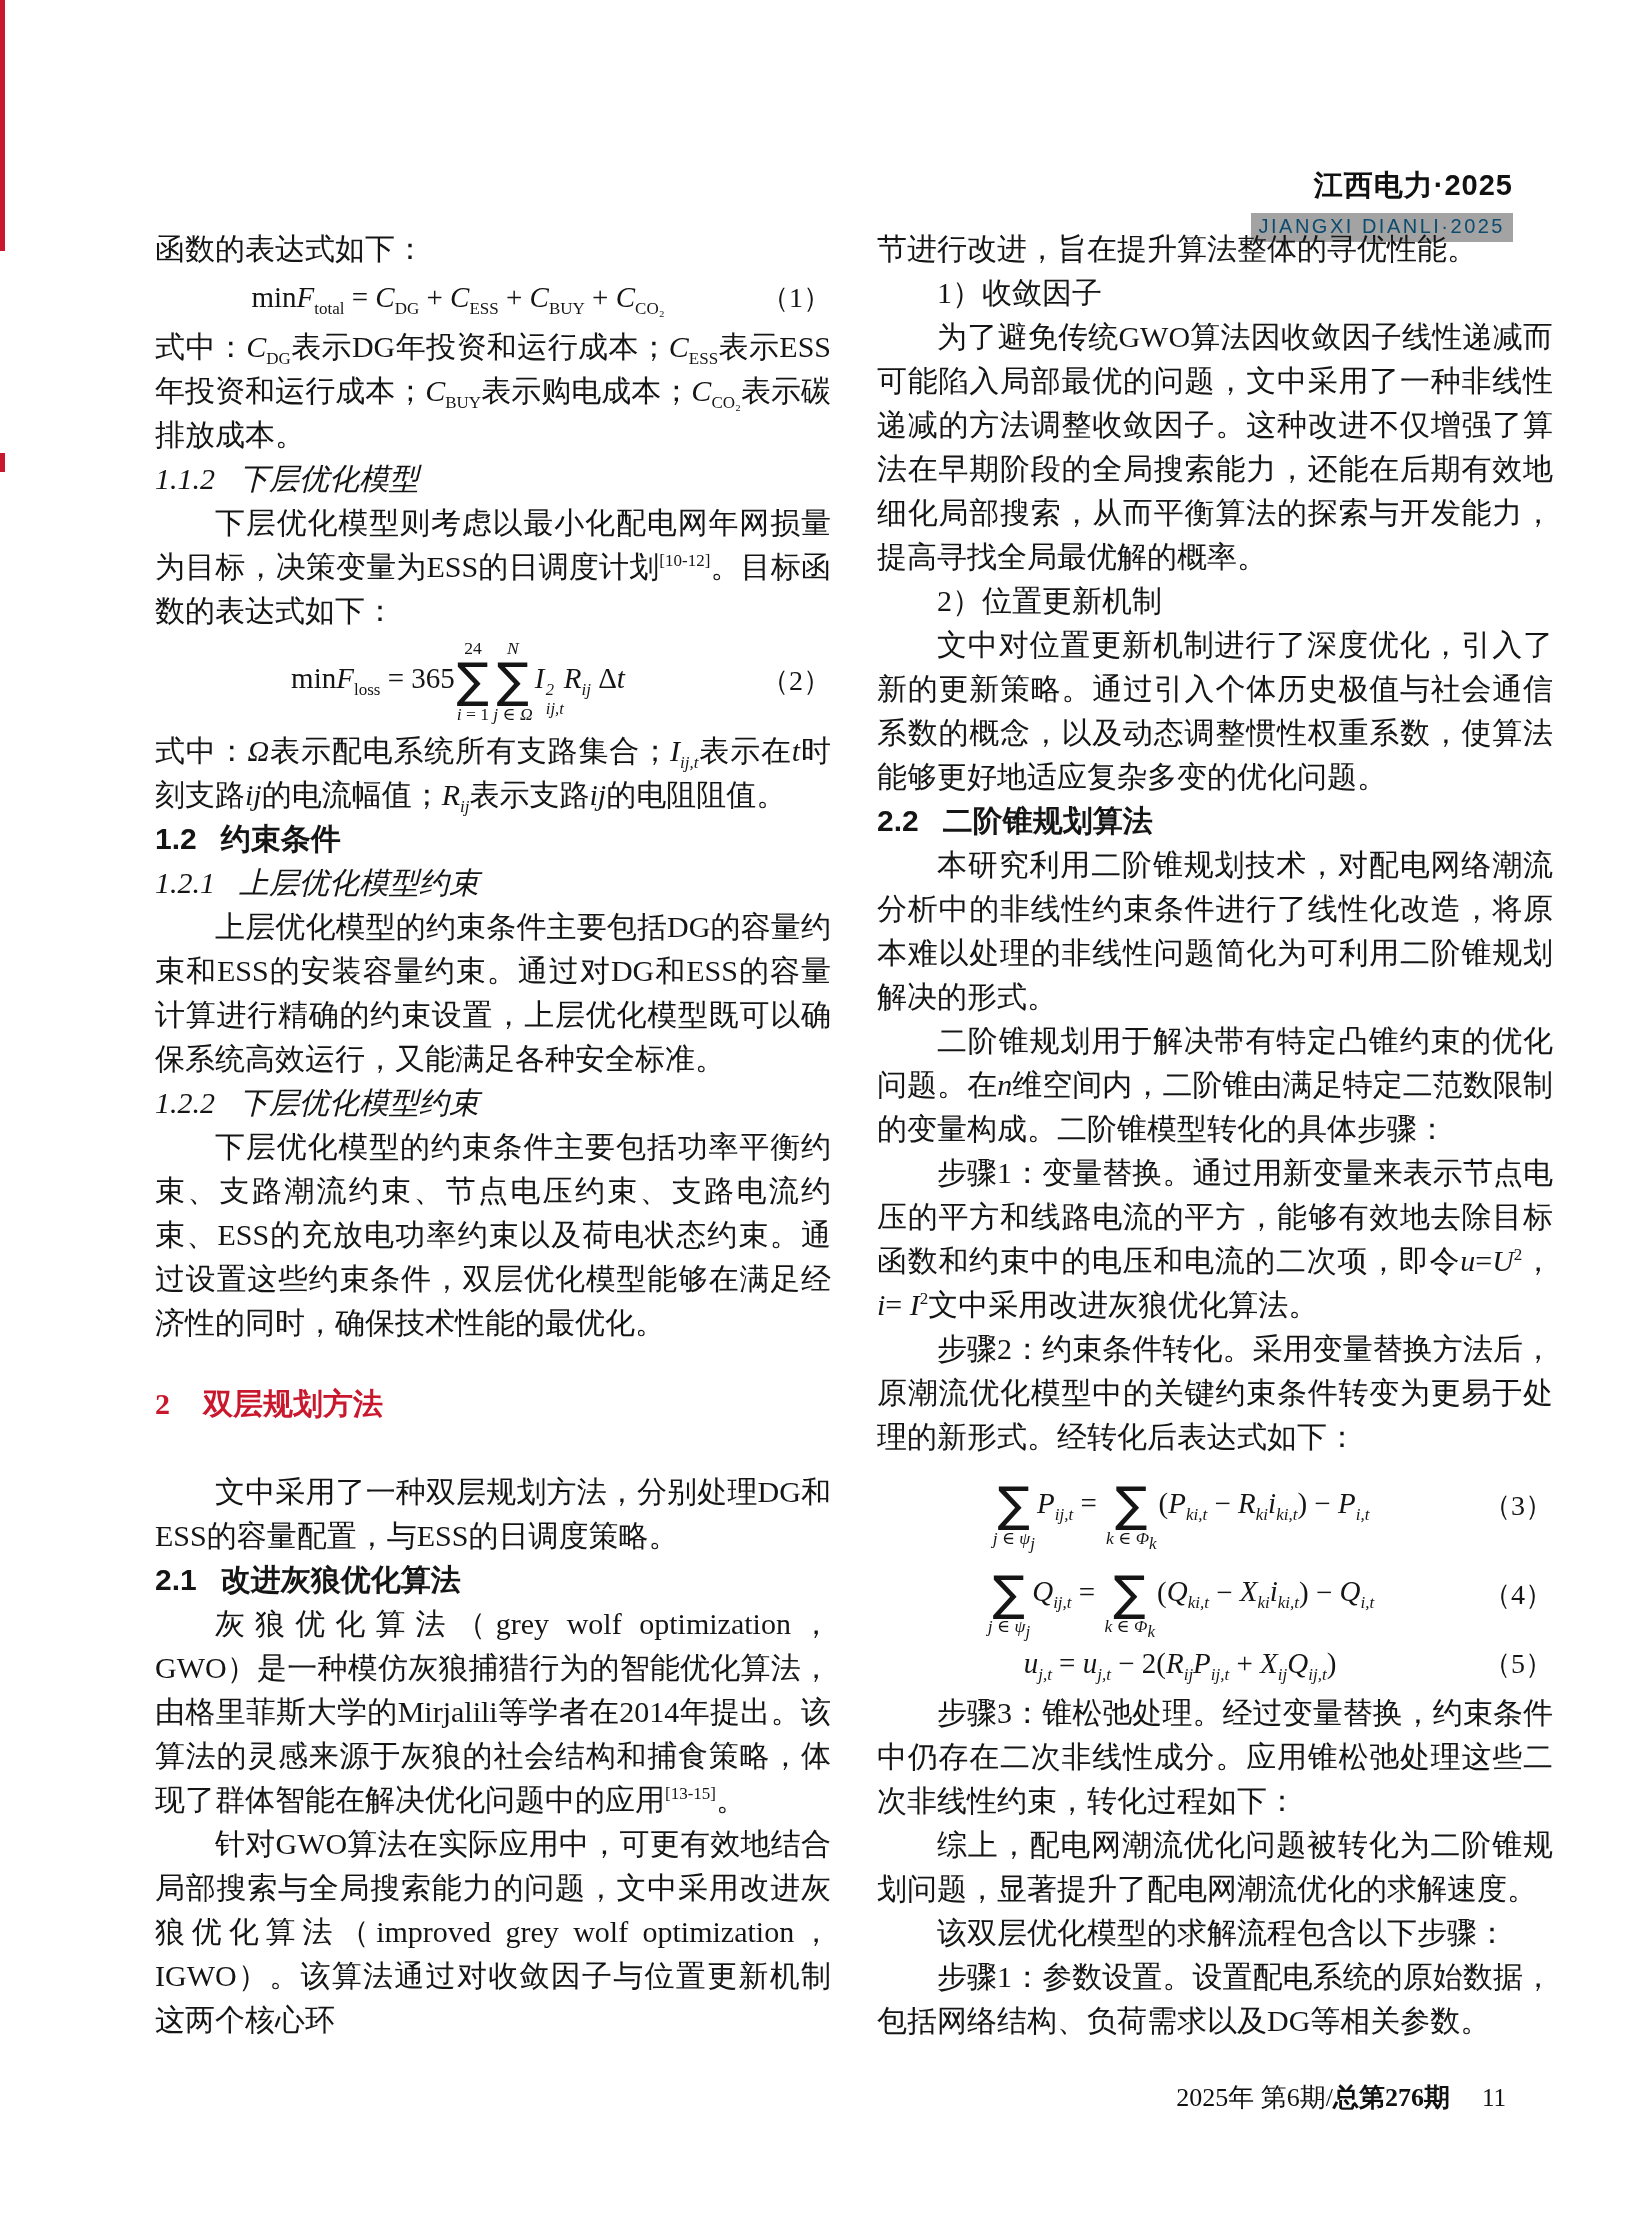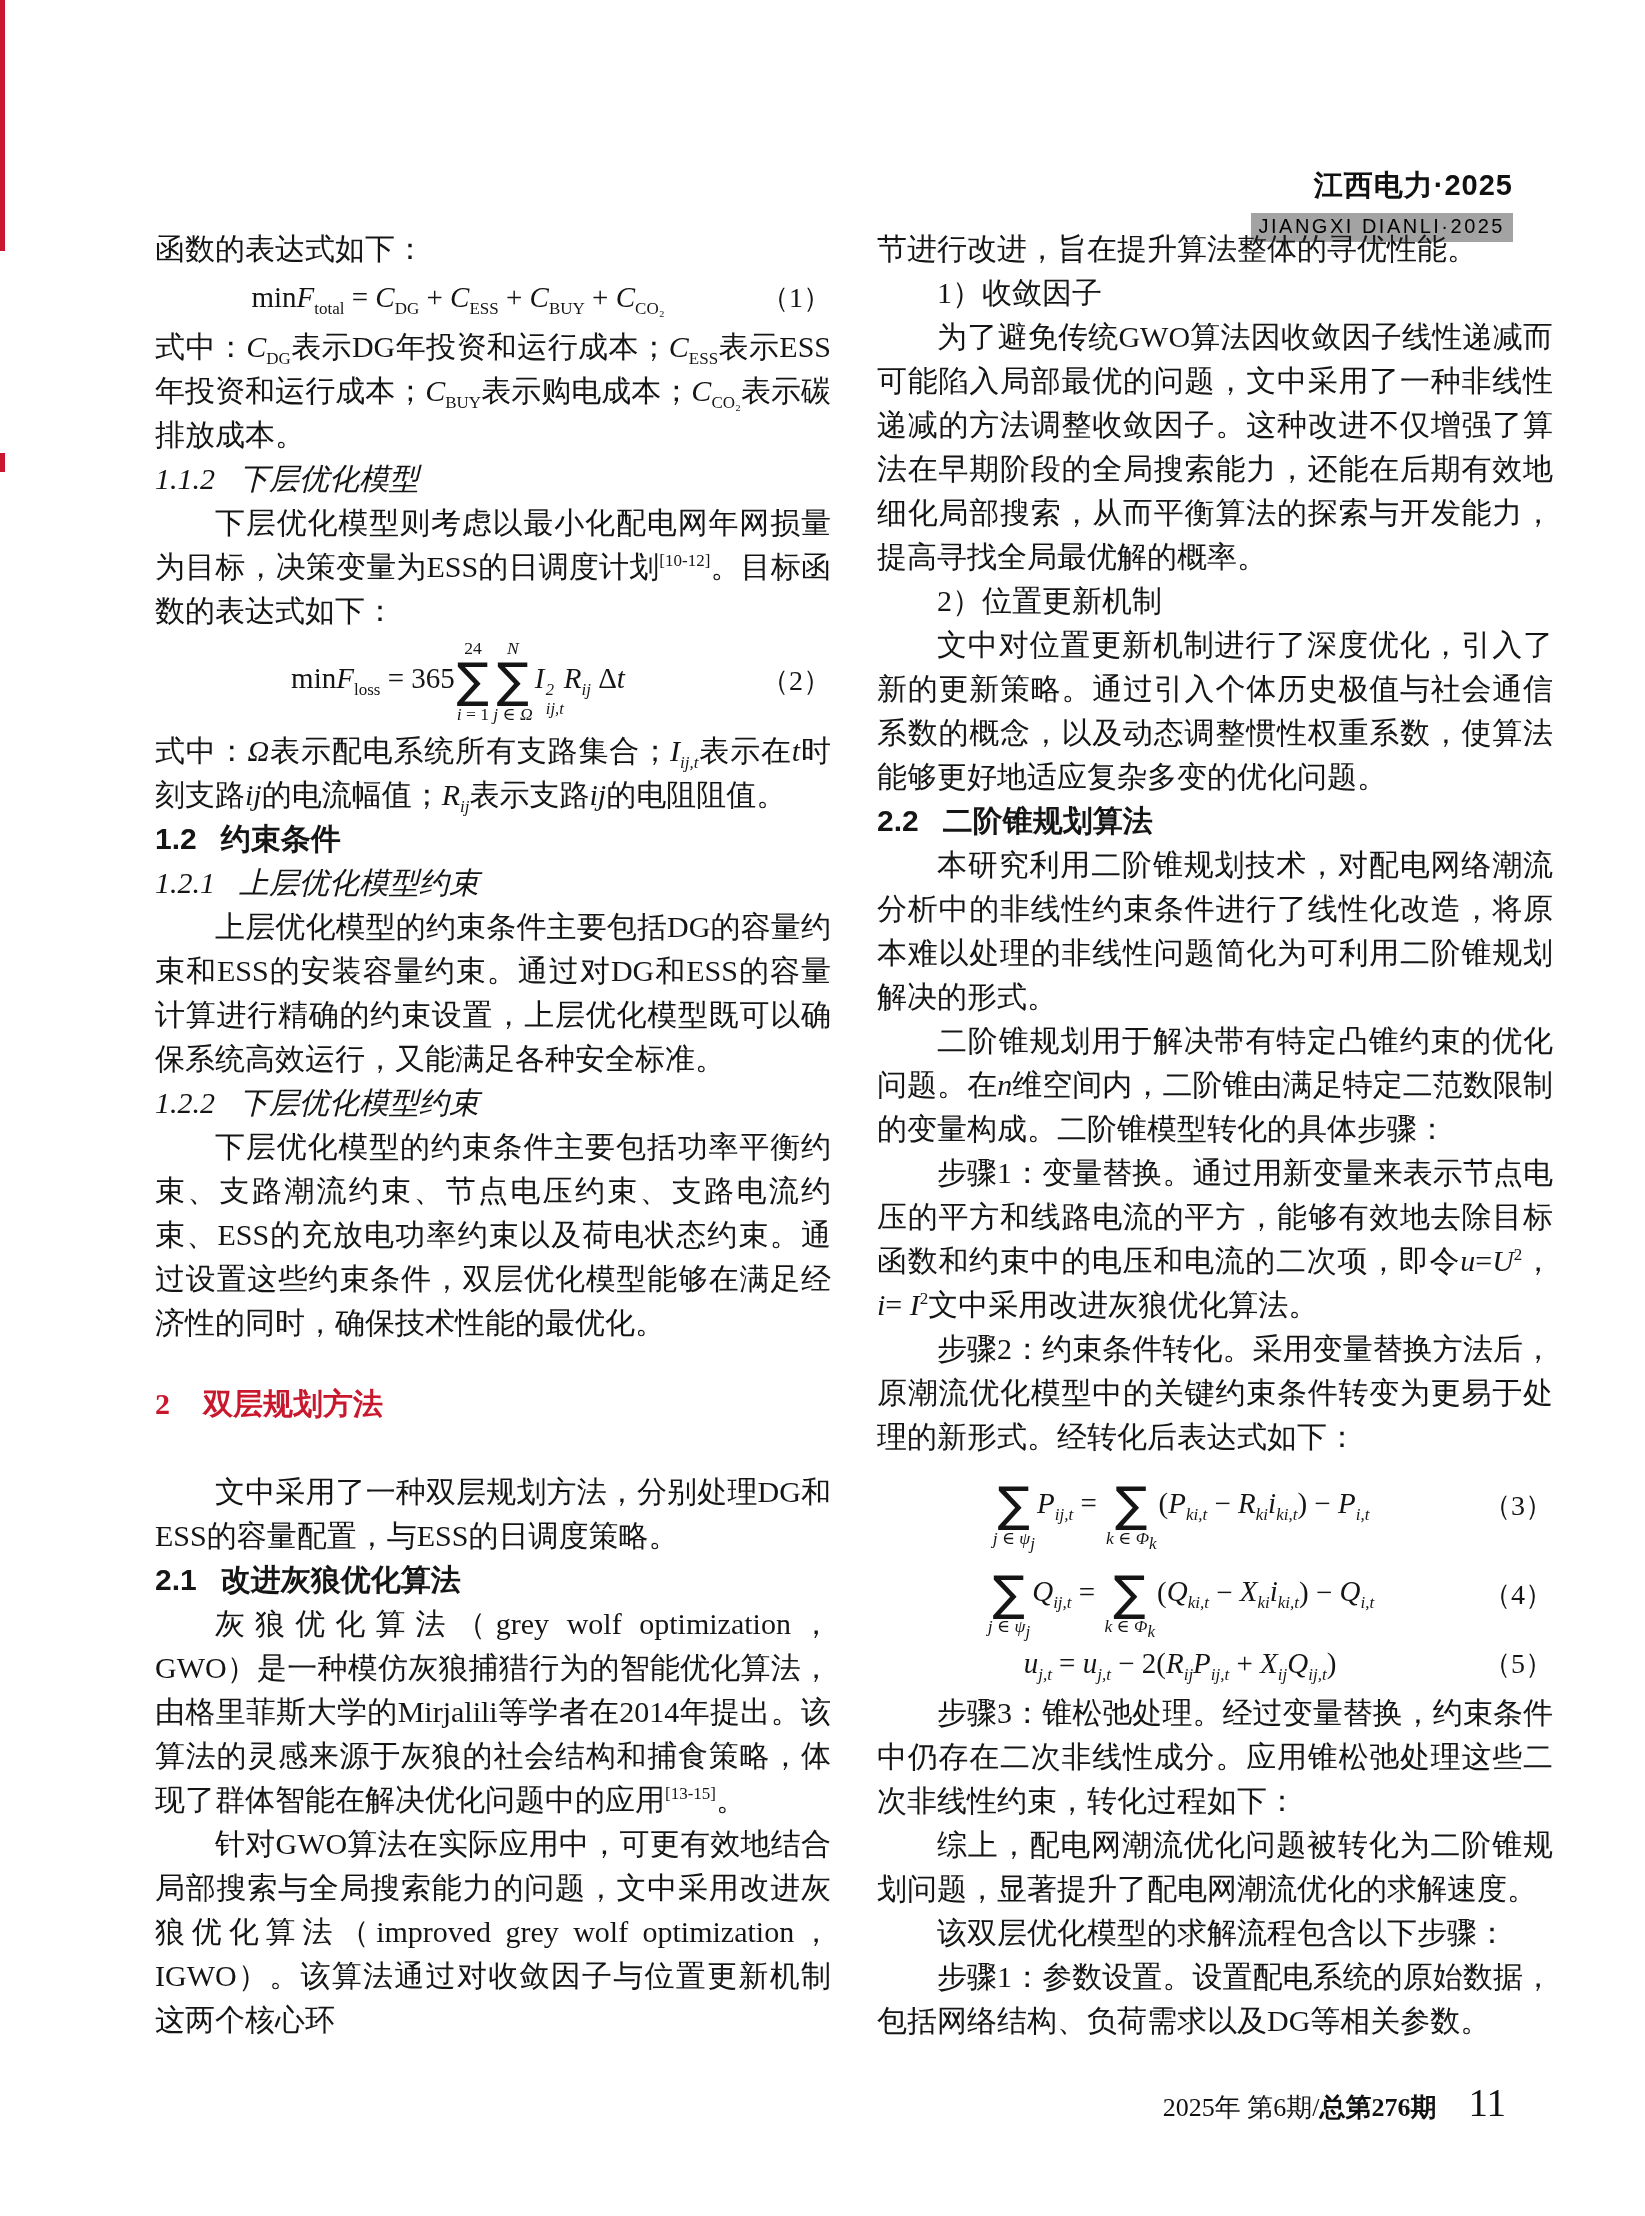--- a/index.html
+++ b/index.html
@@ -8,21 +8,21 @@
 
   
   .edge{position:absolute;left:0;width:4.5px;background:var(--red,#c9182e);}
   .edge.e1{top:0;height:251px;}
   .edge.e2{top:453px;height:19px;}
 
   
   .jheader{position:absolute;top:166px;right:132px;text-align:right;}
   .jtitle{font-family:"Liberation Sans","DejaVu Sans",sans-serif;font-weight:bold;
           font-size:29px;letter-spacing:1px;color:#111;}
-  .jbox{display:inline-block;margin-top:7px;background:var(--gray,#a3a3a3);color:#000000;
+  .jbox{display:inline-block;margin-top:7px;background:var(--gray,#a3a3a3);color:#0c4a6e;
         font-family:"Liberation Sans","DejaVu Sans",sans-serif;font-size:20px;
         letter-spacing:2.5px;padding:2px 8px 3.5px;}
 
   
   .col{position:absolute;top:227px;width:676px;text-align:justify;font-size:30px;line-height:44px;}
   #left-col{left:155px;}
   #right-col{left:877px;}
 
   .para{margin:0;}
   .para.indent{text-indent:60px;}
@@ -48,21 +48,21 @@
   .ss{display:inline-flex;flex-direction:column;align-items:flex-start;vertical-align:-0.45em;
       font-size:16.6px;line-height:1.15;margin-left:1.5px;}
   .sum{display:inline-flex;flex-direction:column;align-items:center;vertical-align:middle;margin:0 2px;}
   .sum .sigma{font-family:"DejaVu Sans",sans-serif;font-size:48px;line-height:0.95;}
   .sum .lim{font-size:17.6px;line-height:1.15;min-height:18px;}
   .it{font-style:italic;}
 
   
   .jfooter{position:absolute;top:2080px;right:139px;font-size:26px;color:#111;}
   .jfooter .bold{font-weight:bold;}
-  .jfooter .pagenum{margin-left:32px;font-size:39px;}
+  .jfooter .pagenum{margin-left:32px;font-size:25px;}
 </style>
 </head>
 <body>
 
 <div class="page">
   <div class="edge e1"></div>
   <div class="edge e2"></div>
 
   <div class="jheader">
     <div class="jtitle">江西电力·2025</div>

